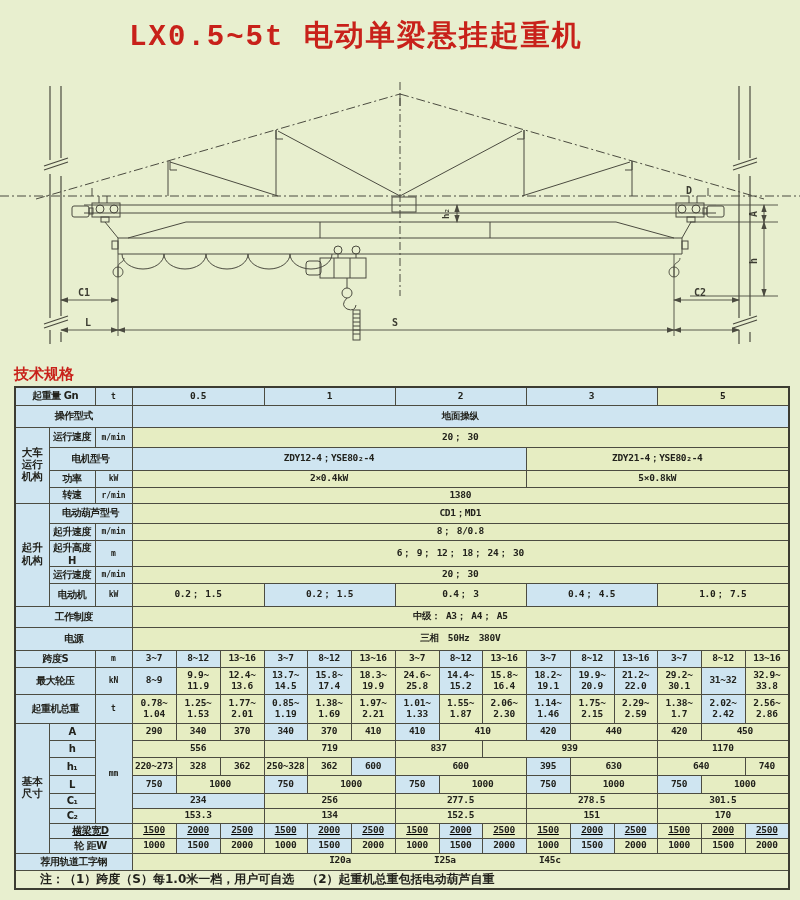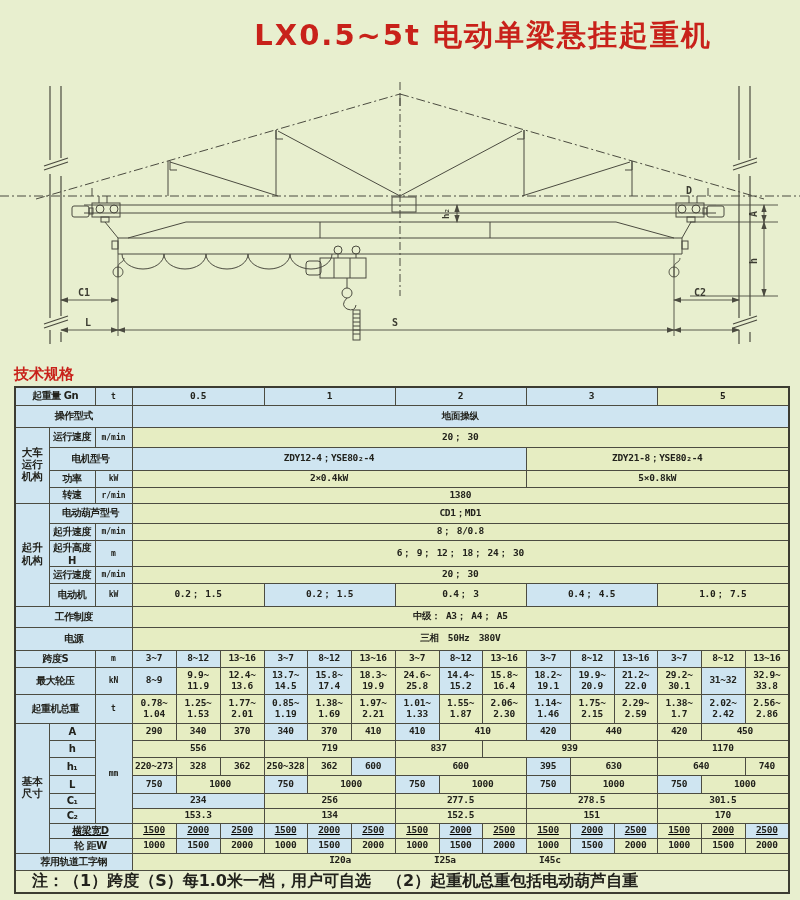--- a/index.html
+++ b/index.html
@@ -1,35 +1,35 @@
 <!DOCTYPE html>
 <html><head>
 <meta charset="utf-8">
 <style>
   html,body{margin:0;padding:0;}
   body{width:800px;height:900px;background:#e8efcf;position:relative;overflow:hidden;
        font-family:"DejaVu Sans","Liberation Sans",sans-serif;}
-  .page-title{position:absolute;top:16px;left:0;width:712px;text-align:right;
-       font-size:29px;font-weight:bold;color:#c8211a;letter-spacing:2px;}
+  .page-title{position:absolute;top:16px;left:0;width:712px;text-align:center;
+       font-size:29px;font-weight:bold;color:#c8211a;letter-spacing:2px;font-family:Liberation Mono, monospace;}
   .section-heading{position:absolute;top:365px;left:14px;font-size:15px;font-weight:bold;color:#c8211a;}
   .drawing-wrap{position:absolute;top:72px;left:0;width:800px;height:293px;}
   table.spec{position:absolute;top:386px;left:14px;width:772px;border-collapse:collapse;
        table-layout:fixed;border:2px solid #3c3c32;}
   td{border:1px solid #4c4c41;text-align:center;vertical-align:middle;padding:0;
      white-space:pre-line;overflow:hidden;}
   .b{background:#cfe5f1}
   .g{background:#e6edc2}
   .n{background:#e9efd0}
   .lab{font-family:"DejaVu Sans","Liberation Sans",sans-serif;font-weight:bold;font-size:10px;letter-spacing:-0.5px;color:#22221c;text-align:center;}
   .unit{font-family:"DejaVu Sans Mono","Liberation Mono",monospace;font-weight:bold;font-size:8px;color:#22221c;}
   .val{font-family:"DejaVu Sans Mono","Liberation Mono",monospace;font-weight:bold;font-size:9.5px;
        line-height:1.12;letter-spacing:-0.3px;color:#22221c;}
   .grp .grptxt{display:inline-block;width:23px;font-weight:bold;font-size:10.5px;line-height:1.15;
        letter-spacing:0;color:#22221c;}
-  .note{font-weight:bold;font-size:16px;text-align:left;padding-left:16px;color:#22221c;}
+  .note{font-weight:bold;font-size:12px;text-align:left;padding-left:24px;color:#22221c;}
   .beamwrap{position:relative;width:100%;height:14px;}
   .beamwrap span{position:absolute;top:0;font-family:"DejaVu Sans Mono","Liberation Mono",monospace;
        font-weight:bold;font-size:9.5px;color:#22221c;}
   svg text{font-family:"DejaVu Sans Mono","Liberation Mono",monospace;font-weight:bold;fill:#3c3c32;}
 </style>
 </head>
 <body>
 
 <div class="page-title">LX0.5~5t 电动单梁悬挂起重机</div>
 
@@ -183,21 +183,21 @@
       </tr>
       <tr style="height: 20px;">
         <td rowspan="4" class="grp b"><span class="grptxt">大车运行机构</span></td>
         <td class="lab b">运行速度</td>
         <td class="unit b">m/min</td>
         <td colspan="15" class="val g">20；  30</td>
       </tr>
       <tr style="height: 23px;">
         <td colspan="2" class="lab b">电机型号</td>
         <td colspan="9" class="val b">ZDY12-4；YSE80₂-4</td>
-        <td colspan="6" class="val g">ZDY21-8；YSE80₂-4</td>
+        <td colspan="6" class="val g">ZDY21-4；YSE80₂-4</td>
       </tr>
       <tr style="height: 17px;">
         <td class="lab b">功率</td>
         <td class="unit b">kW</td>
         <td colspan="9" class="val g">2×0.4kW</td>
         <td colspan="6" class="val g">5×0.8kW</td>
       </tr>
       <tr style="height: 16px;">
         <td class="lab b">转速</td>
         <td class="unit b">r/min</td>

